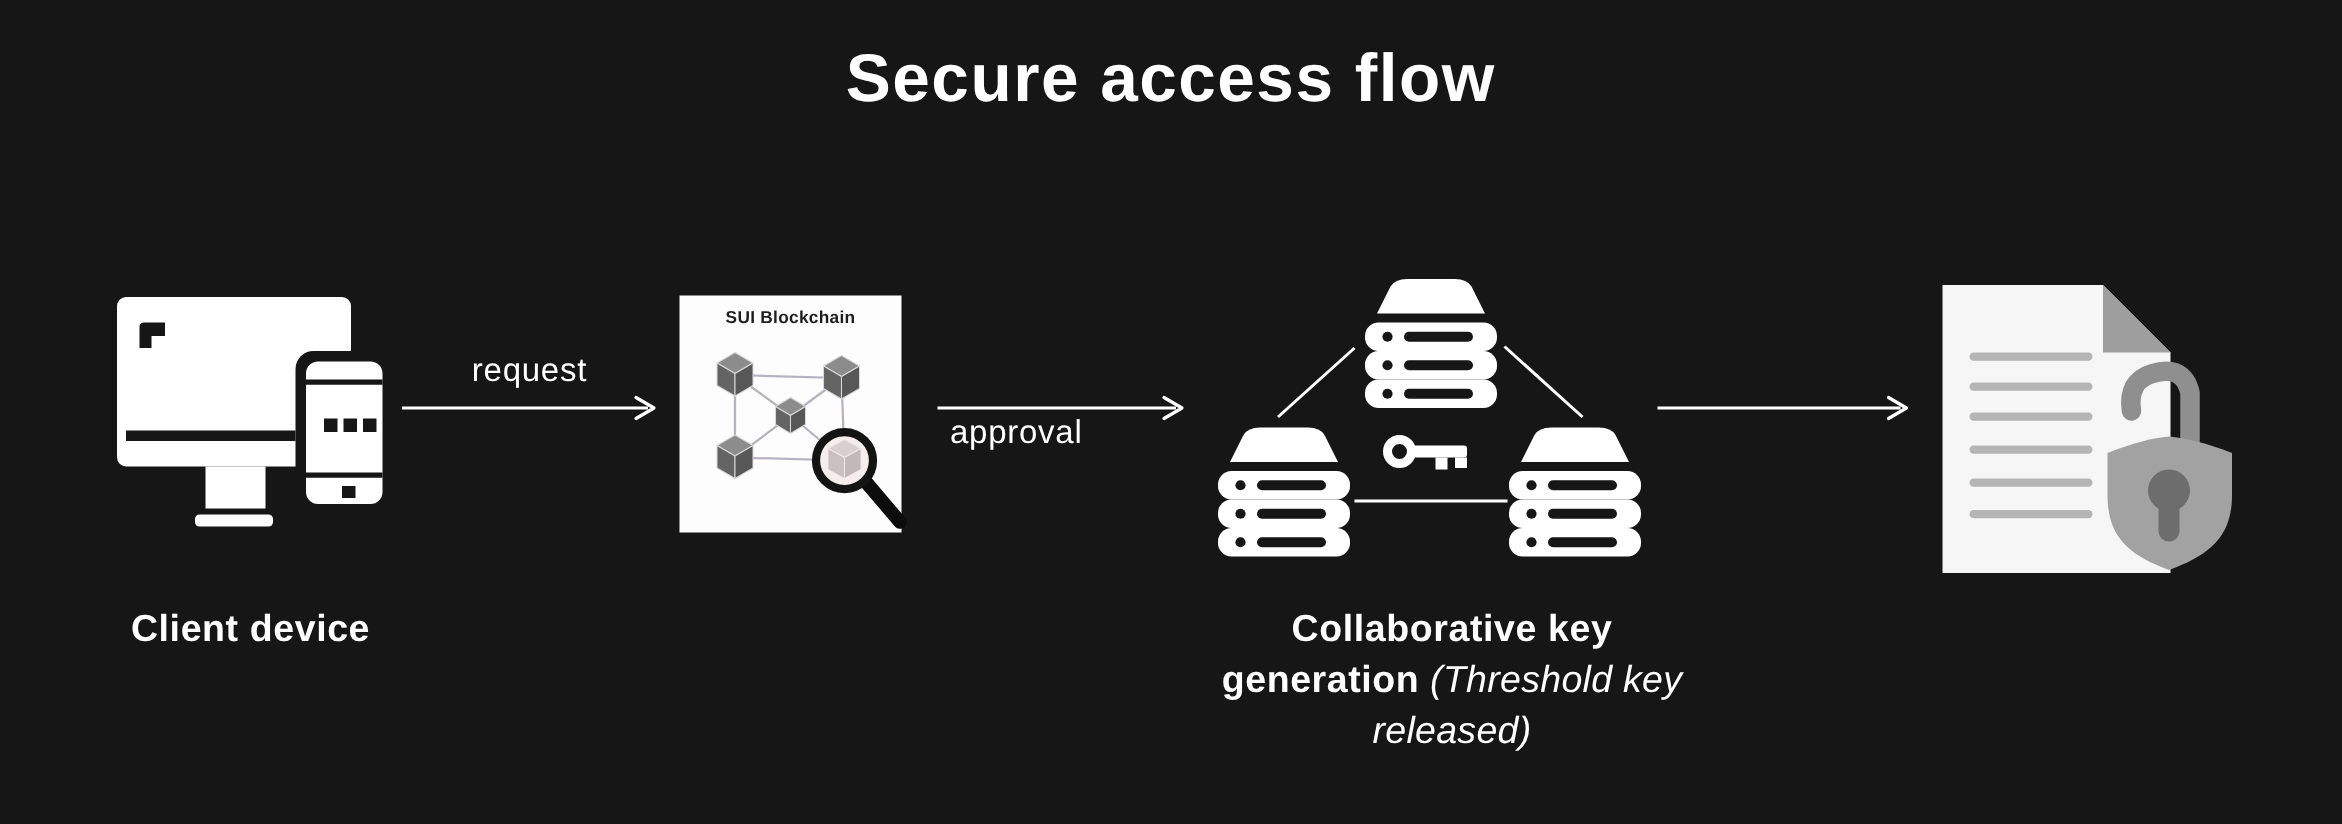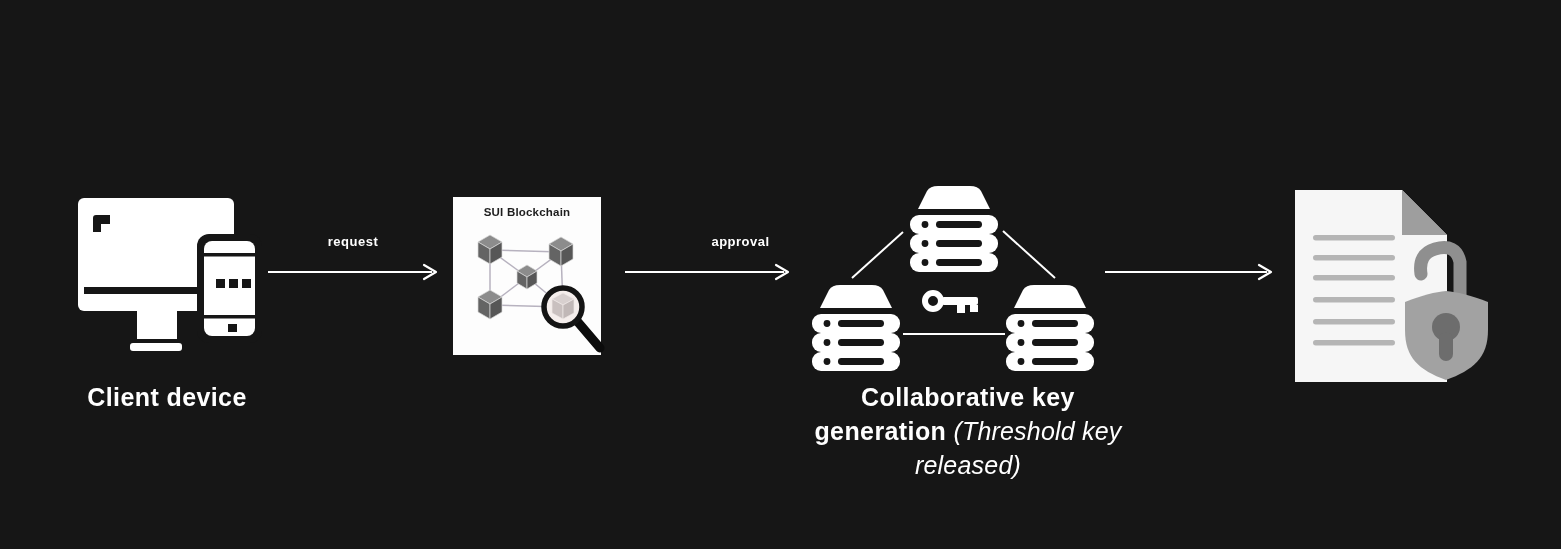--- a/index.html
+++ b/index.html
@@ -13,39 +13,40 @@
   }
   .stage{position:absolute;inset:0;width:1561px;height:549px;}
   .title{
     position:absolute;top:26px;left:0;width:1561px;
     text-align:center;font-size:45px;font-weight:700;letter-spacing:1px;
     color:#ffffff;
   }
   .abs{position:absolute;}
   .arrow-label{
     position:absolute;top:234px;height:24px;
-    text-align:center;font-size:13px;font-weight:700;letter-spacing:.5px;color:#fff;
+    text-align:center;font-size:22px;font-weight:400;letter-spacing:.5px;color:#fff;
   }
   .node-label{
-    position:absolute;top:380px;
+    position:absolute;top:402px;
     text-align:center;font-size:25px;font-weight:700;letter-spacing:.4px;
     line-height:34px;color:#ffffff;white-space:pre-line;
   }
   .node-label .sub{font-weight:400;font-style:italic;letter-spacing:.2px;}
   .card-title{
     position:absolute;top:9px;left:0;width:148px;text-align:center;
     font-size:11.5px;font-weight:700;letter-spacing:.2px;color:#1e1e1e;
   }
   svg{display:block;overflow:visible;}
 </style>
 </head>
 <body>
 
 <div class="stage">
 
+  <div class="title">Secure access flow</div>
 
   <div class="abs" style="left:78px;top:198px;">
     <svg width="160" height="156" viewBox="0 0 160 156">
 
       <rect x="0" y="0" width="156" height="113" rx="6" fill="#ffffff"></rect>
 
       <path d="M 15 26 L 15 20 Q 15 17 18 17 L 32 17 L 32 26 L 23 26 L 23 34 L 15 34 Z" fill="#161616"></path>
 
       <rect x="6" y="89" width="113" height="7" fill="#161616"></rect>
 
@@ -112,21 +113,21 @@
         <g stroke="#efe8e6" stroke-width="0.7" stroke-linejoin="round">
           <polygon points="110,96 121,102 110,108 99,102" fill="#d8d0cf"></polygon>
           <polygon points="99,102 110,108 110,122 99,116" fill="#c9c0bf"></polygon>
           <polygon points="121,102 110,108 110,122 121,116" fill="#c1b8b7"></polygon>
         </g>
       </g>
     </svg>
     <div class="card-title">SUI Blockchain</div>
   </div>
 
-  <div class="arrow-label" style="left:658px;width:165px;">approval</div>
+  <div class="arrow-label" style="left:595px;width:165px;margin-top:41px;">approval</div>
   <div class="abs" style="left:625px;top:262px;">
     <svg width="165" height="20" viewBox="0 0 165 20">
       <line x1="0" y1="10" x2="159" y2="10" stroke="#ffffff" stroke-width="2"></line>
       <polyline points="151,3 163,10 151,17" fill="none" stroke="#ffffff" stroke-width="2.2" stroke-linecap="round" stroke-linejoin="round"></polyline>
     </svg>
   </div>
 
   <div class="abs" style="left:808px;top:180px;">
     <svg width="290" height="195" viewBox="0 0 290 195">
 

